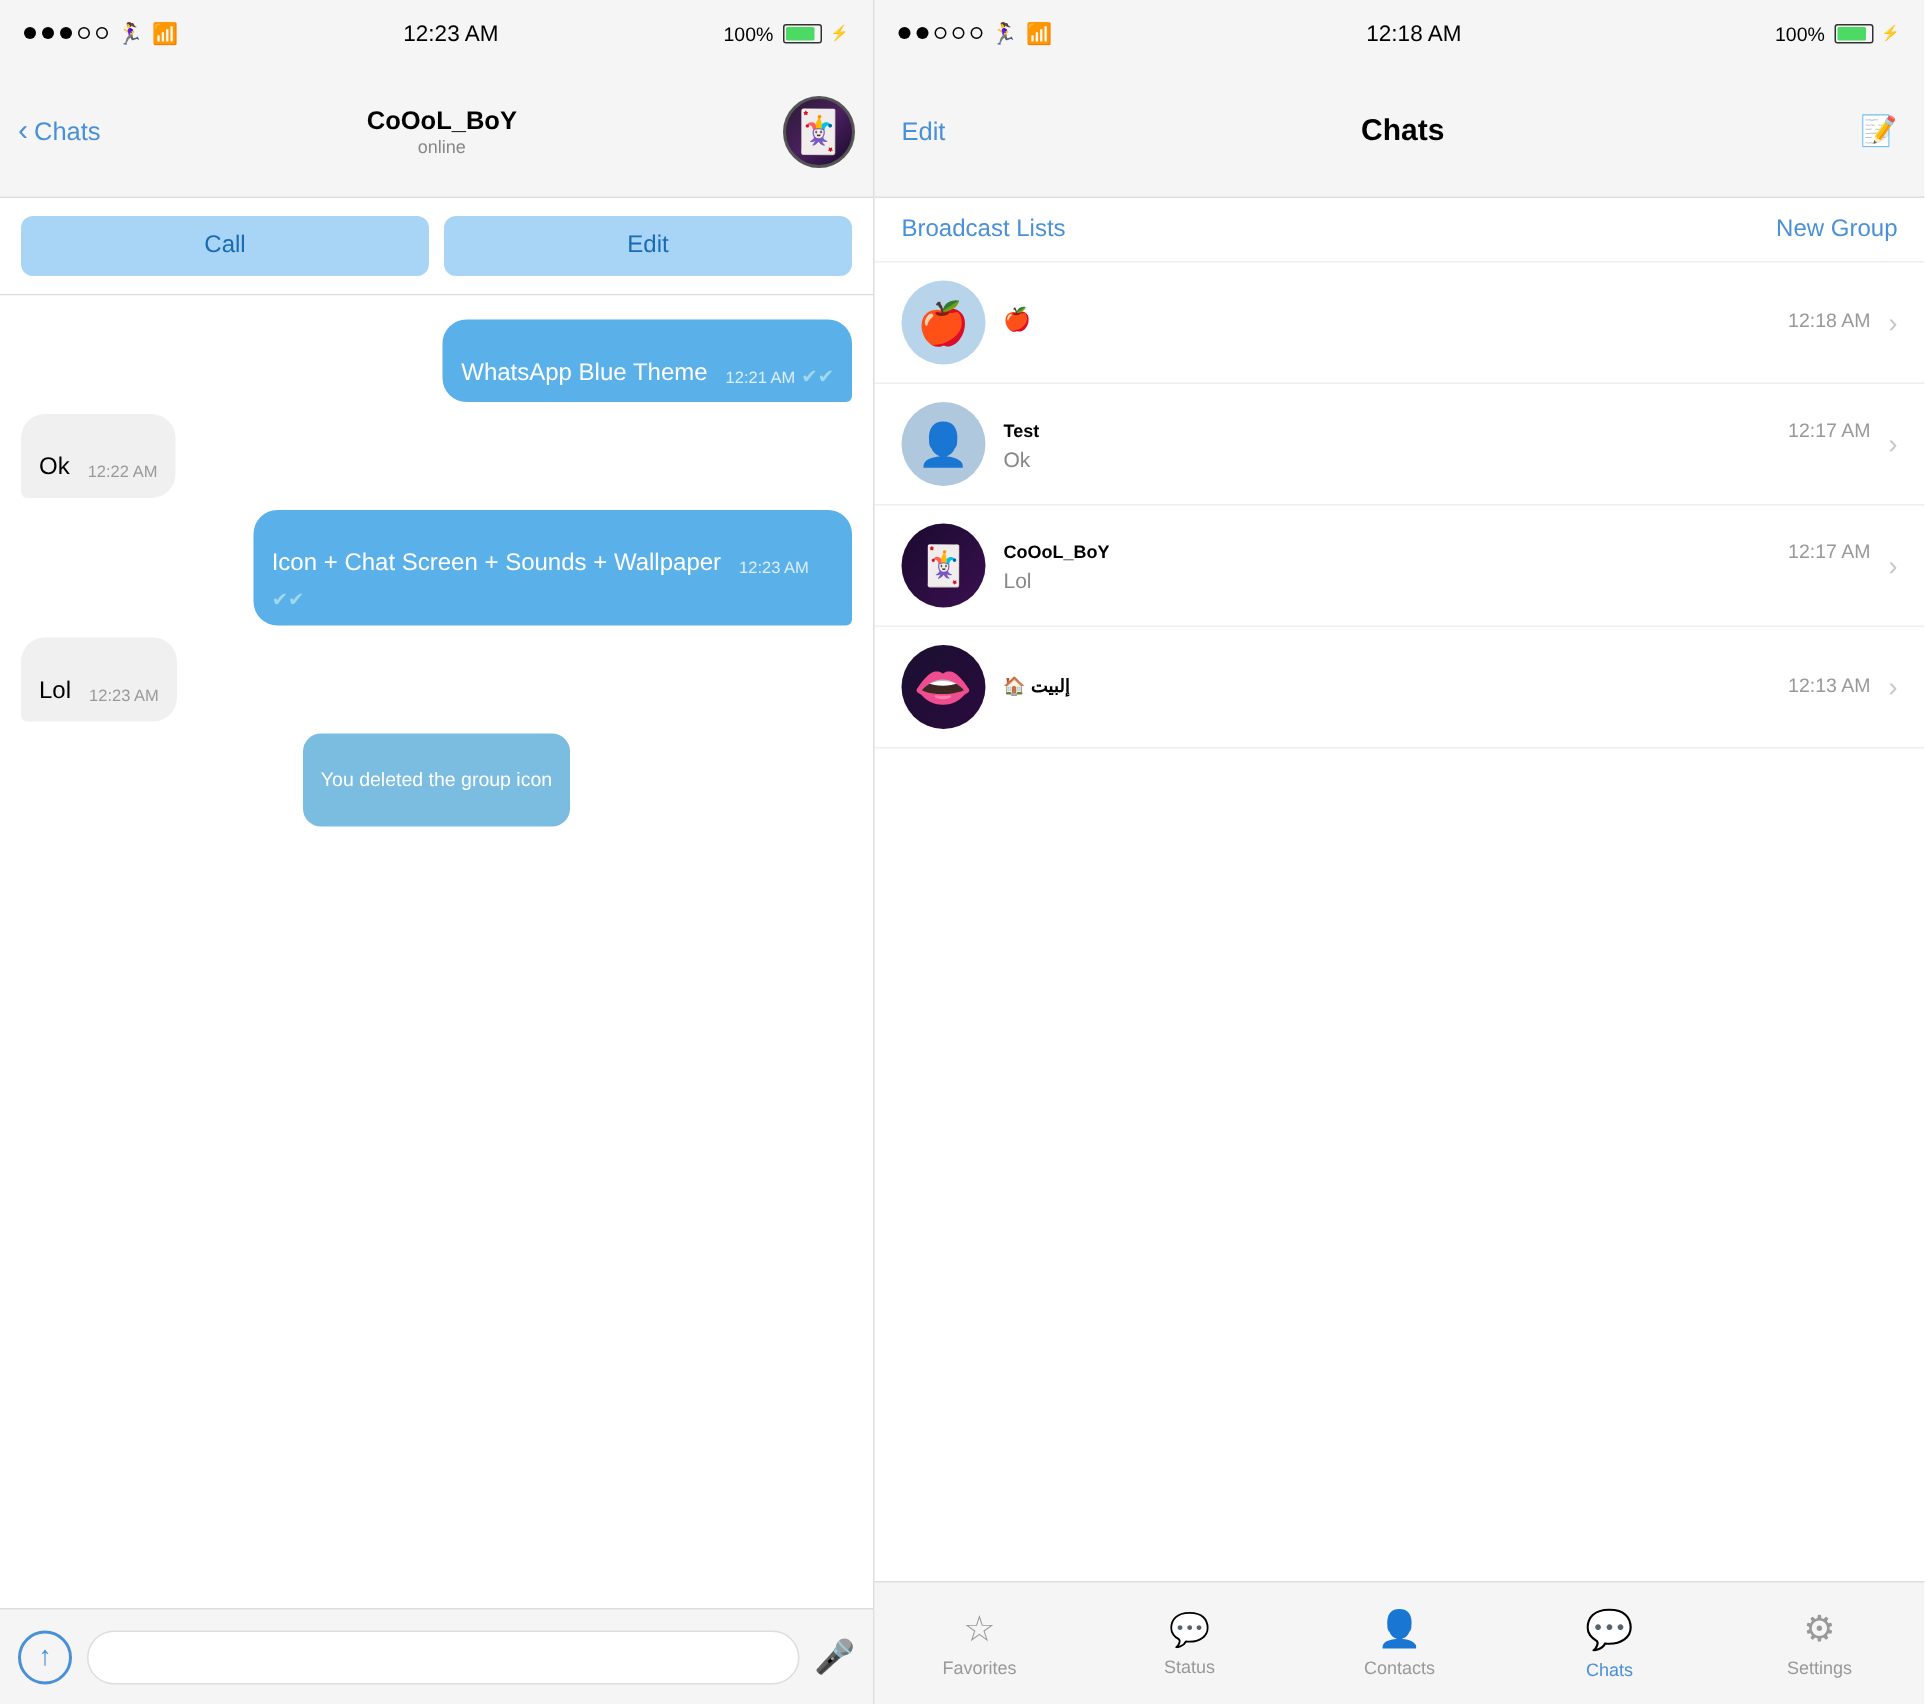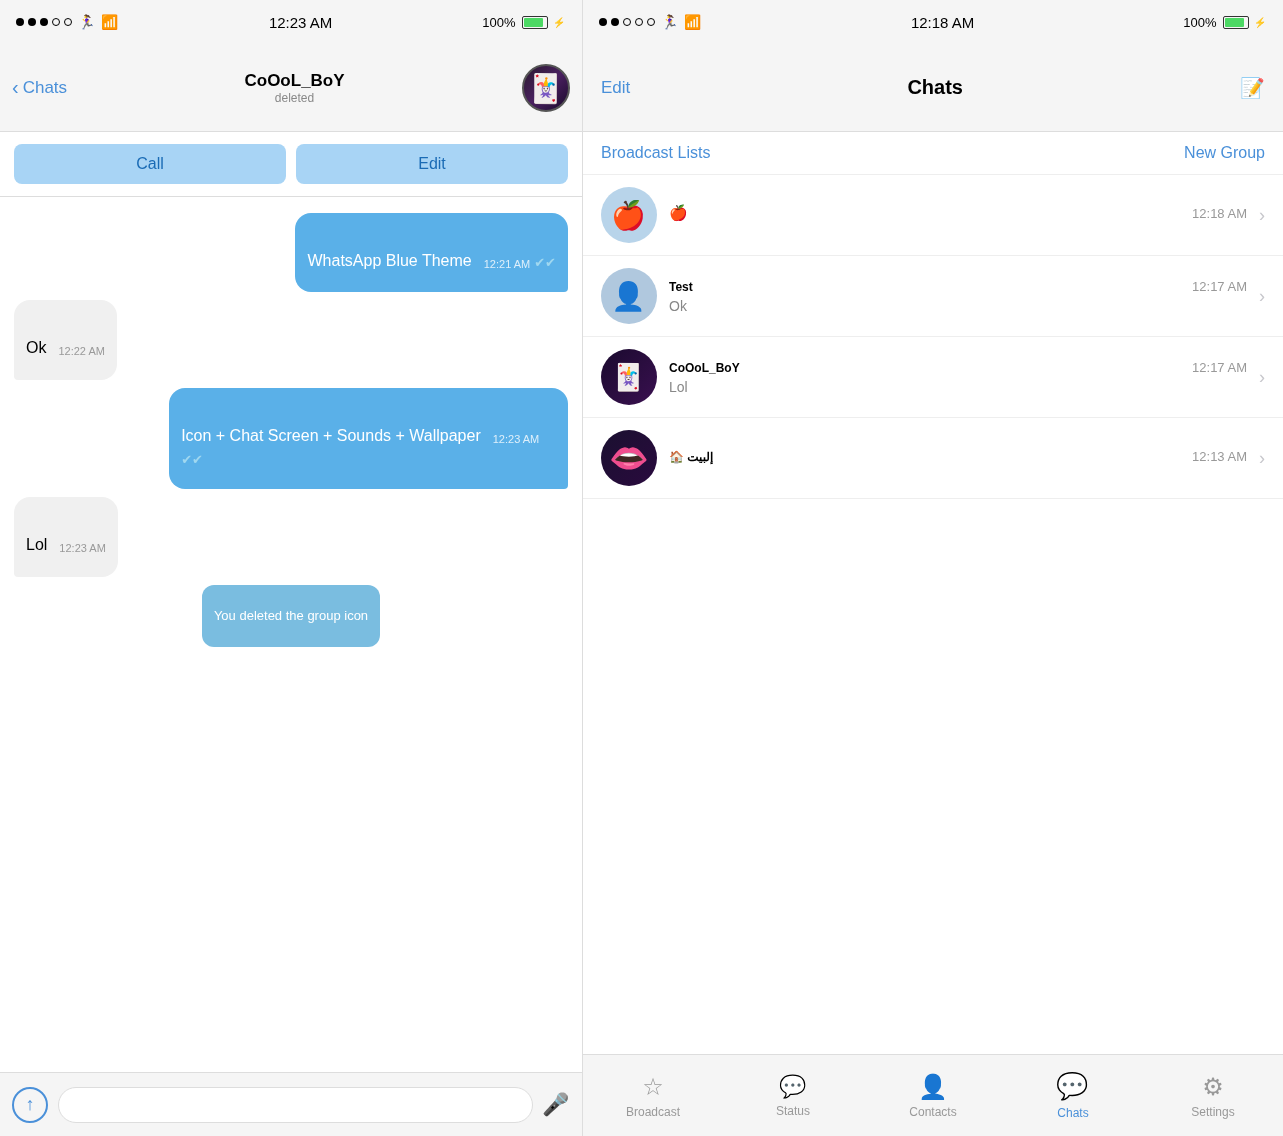--- a/index.html
+++ b/index.html
@@ -125,21 +125,21 @@
     }
 
     .bubble-row {
       display: flex;
     }
     .bubble-row.sent { justify-content: flex-end; }
     .bubble-row.received { justify-content: flex-start; }
 
     .bubble {
       max-width: 72%;
-      padding: 20px 12px;
+      padding: 8px 12px;
       border-radius: 16px;
       font-size: 16px;
       line-height: 1.4;
       position: relative;
     }
     .bubble.sent {
       background: #5ab0e8;
       color: #fff;
       border-bottom-right-radius: 4px;
     }
@@ -337,21 +337,21 @@
     </div>
   </div>
 
   <div class="chat-header">
     <div class="back-btn">
       <span style="font-size:20px;color:#4a90d9">‹</span>
       <span style="color:#4a90d9;font-size:17px">Chats</span>
     </div>
     <div class="chat-header-center">
       <div class="chat-header-name">CoOoL_BoY</div>
-      <div class="chat-header-status">deleted</div>
+      <div class="chat-header-status">online</div>
     </div>
     <div class="avatar-joker"></div>
   </div>
 
   <div class="action-buttons">
     <button class="action-btn">Call</button>
     <button class="action-btn">Edit</button>
   </div>
 
   <div class="chat-messages">
@@ -500,21 +500,21 @@
         <div class="chat-item-preview"></div>
       </div>
       <span class="chevron">›</span>
     </div>
 
   </div>
 
   <div class="bottom-tabs">
     <div class="tab-item">
       <span class="tab-icon">☆</span>
-      <span class="tab-label">Broadcast</span>
+      <span class="tab-label">Favorites</span>
     </div>
     <div class="tab-item">
       <span class="tab-icon" style="font-size:22px;">💬</span>
       <span class="tab-label">Status</span>
     </div>
     <div class="tab-item">
       <span class="tab-icon">👤</span>
       <span class="tab-label">Contacts</span>
     </div>
     <div class="tab-item">

